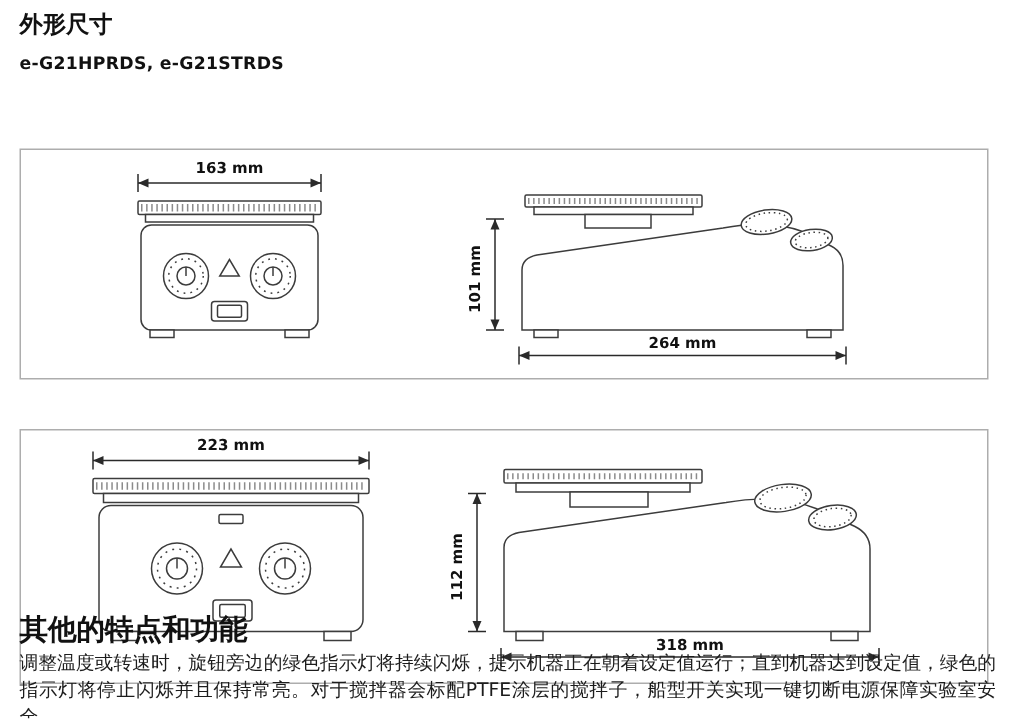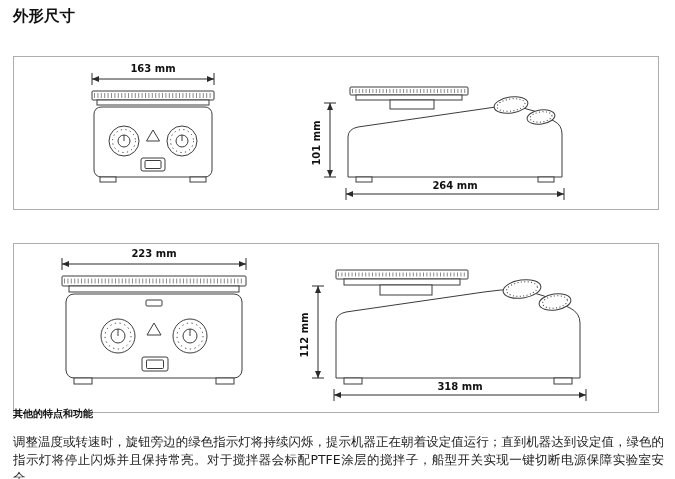--- a/index.html
+++ b/index.html
@@ -19,27 +19,27 @@
   }
   .model-heading {
     position: absolute; left: 13px;
     font-size: 11.5px; font-weight: bold; color: #111;
     letter-spacing: 0.2px;
   }
   .model-1 { top: 35px; }
   .model-2 { top: 215px; }
   .drawing-box {
     position: absolute; left: 13px; width: 646px;
-    border: 1px solid #adadad; background: #fff;
+    border: 1px solid #adadad; background: #fff; margin-top: 43px;
   }
   .box-1 { top: 56px; height: 154px; }
   .box-2 { top: 243px; height: 170px; }
   .features-heading {
     position: absolute; left: 13px; top: 407px;
-    font-size: 10px; font-weight: bold; color: #111;
+    font-size: 19px; font-weight: bold; color: #111;
   }
   .features-text {
     position: absolute; left: 13px; top: 433px; width: 651px;
     font-size: 12.5px; line-height: 1.45; color: #1c1c1c;
     text-align: justify;
   }
   svg.draw { display: block; }
   .ln  { stroke: #3c3c3c; fill: none;  stroke-width: 1; }
   .fw  { stroke: #3c3c3c; fill: #ffffff; stroke-width: 1; }
   .hatch { stroke: #5a5a5a; fill: none; }
@@ -50,20 +50,21 @@
     font-family: "DejaVu Sans", sans-serif;
   }
 </style>
 </head>
 <body>
 
 <div class="page">
 
   <h1 class="title">外形尺寸</h1>
 
+  <h2 class="model-heading model-1">e-G21HPRDS, e-G21STRDS</h2>
 
   <div class="drawing-box box-1">
     <svg class="draw" width="644" height="152" viewBox="0 0 644 152">
 
       <g>
 
         <g>
           <line class="dim" x1="78" y1="22" x2="200" y2="22"></line>
           <polygon class="ah" points="78,22 85,19 85,25"></polygon>
           <polygon class="ah" points="200,22 193,19 193,25"></polygon>

